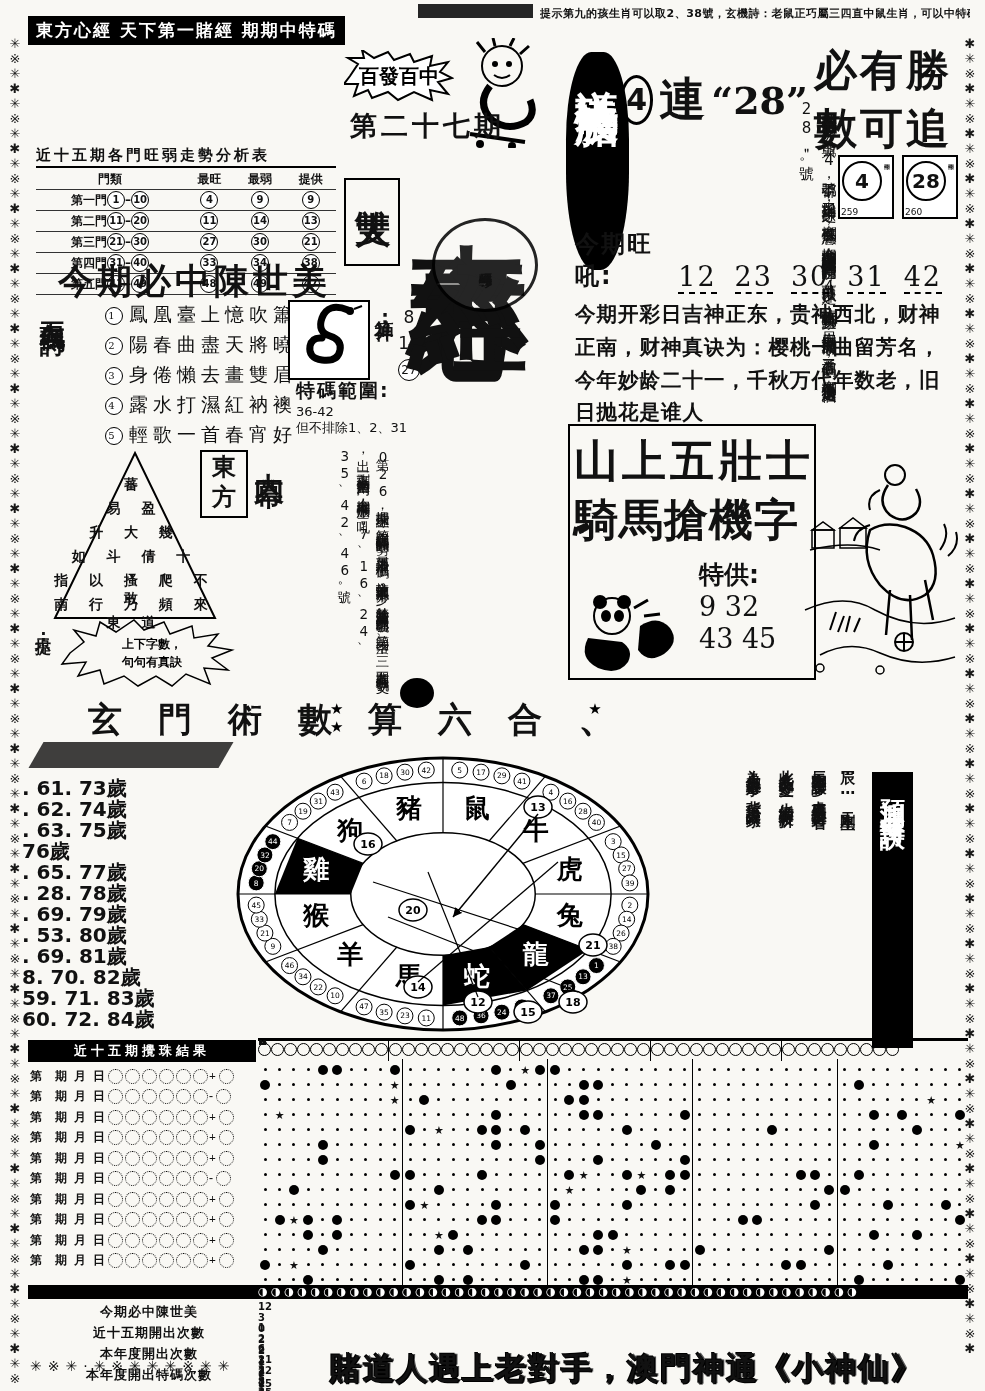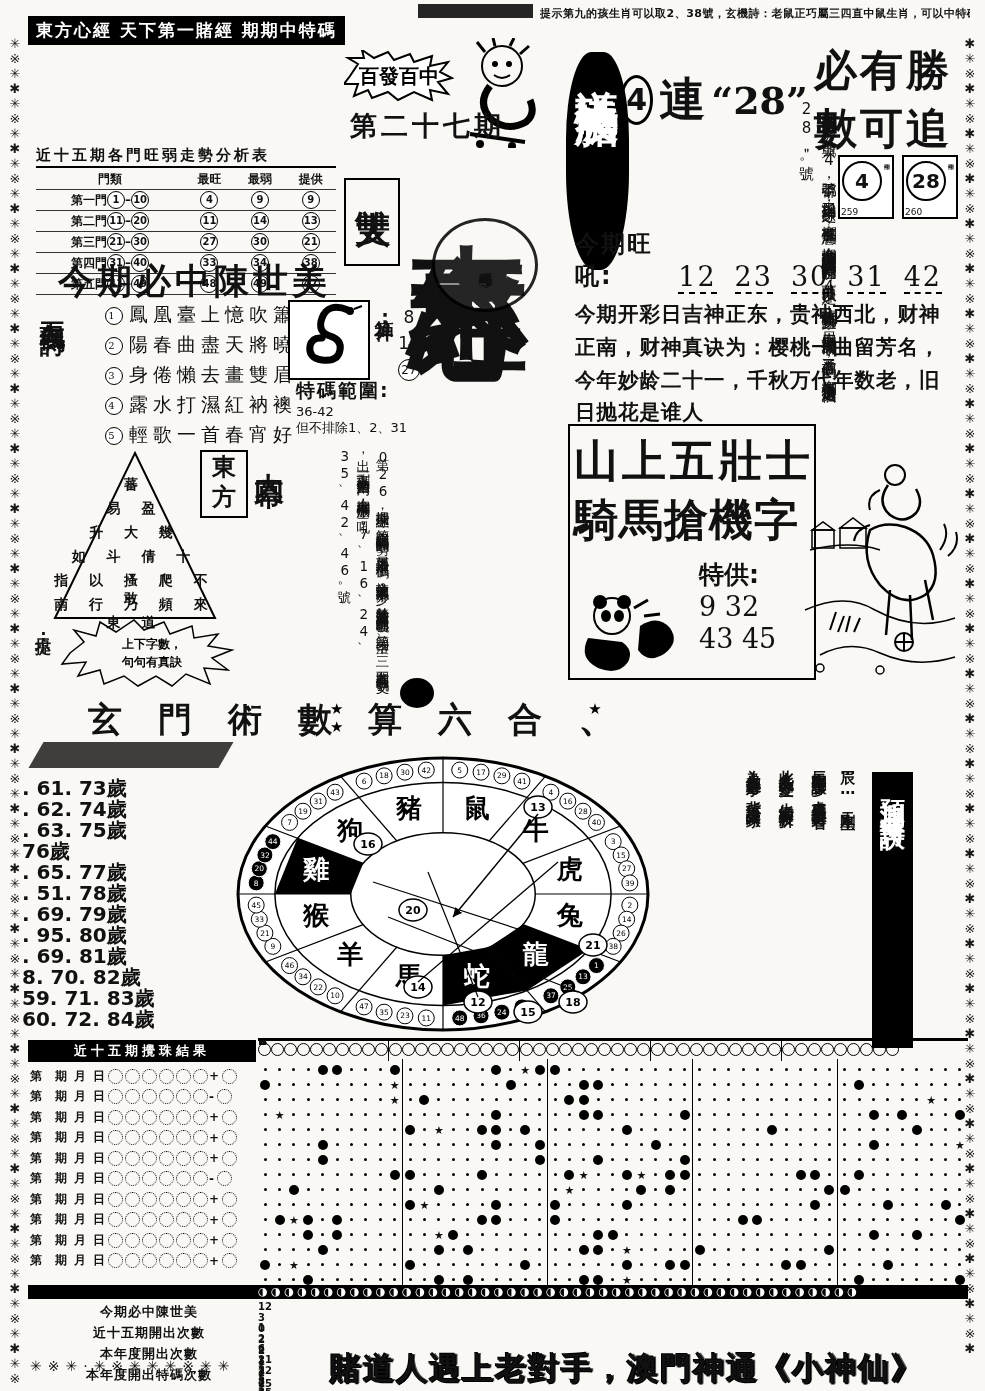--- a/index.html
+++ b/index.html
@@ -47,21 +47,21 @@
   #matrix .cell{width:14.4px;text-align:center;flex:0 0 14.4px;position:relative;}
   .dot-s{display:inline-block;width:3px;height:3px;background:#000;border-radius:50%;vertical-align:middle;}
   .dot-b{display:inline-block;width:10px;height:10px;background:#000;border-radius:50%;vertical-align:middle;}
   .star{font-size:11px;line-height:11px;}
   .gsep{border-left:1.5px solid #000;}
   #mhead .cell{height:20px;}
   #mhead .hc{display:inline-block;width:11px;height:11px;border:1px solid #000;border-radius:50%;}
   #mhead .hn{position:absolute;top:-2px;left:1px;font-size:6px;}
   #stats .mrow{height:21px;font-size:10px;font-weight:bold;}
   
-  #results{width:228px;font-size:12px;}
+  #results{width:228px;font-size:12px;font-family:Liberation Serif, serif;}
   #results .ttl{background:#000;color:#fff;font-weight:bold;font-size:13px;letter-spacing:4px;text-align:center;padding:2px 0;}
   .r-row{display:flex;align-items:center;height:20.5px;white-space:nowrap;}
   .r-row .lab{font-weight:bold;letter-spacing:1px;font-size:12px;}
   .oc{display:inline-block;width:13px;height:13px;border:1px dotted #000;border-radius:50%;margin-left:2px;}
   .statlab{font-size:13px;font-weight:bold;letter-spacing:1px;text-align:center;height:21px;line-height:21px;}
   .blackbar{background:#000;color:#fff;overflow:hidden;white-space:nowrap;font-size:11px;line-height:13px;}
   
   .box{border:2px solid #000;}
   .banner-big{font-size:34px;font-weight:bold;letter-spacing:36px;white-space:nowrap;font-family:"DejaVu Serif",serif;}
   .ages-line{font-size:20px;font-weight:bold;white-space:nowrap;line-height:21px;}
@@ -489,23 +489,23 @@
   <div class="abs" style="left:400px;top:678px;width:34px;height:30px;background:#000;border-radius:50%;"></div>
   <div class="abs" style="left:330px;top:700px;width:420px;font-size:15px;letter-spacing:120px;color:#000;">★ ★ ★</div>
 
   <div class="abs smudge" style="left:36px;top:742px;width:190px;height:26px;opacity:.75;transform:skewX(-30deg);"></div>
   <div class="abs" id="ages" style="left:22px;top:778px;">
       <div class="ages-line">. 61. 73歲</div>
       <div class="ages-line">. 62. 74歲</div>
       <div class="ages-line">. 63. 75歲</div>
       <div class="ages-line">76歲</div>
       <div class="ages-line">. 65. 77歲</div>
-      <div class="ages-line">. 51. 78歲</div>
+      <div class="ages-line">. 28. 78歲</div>
       <div class="ages-line">. 69. 79歲</div>
-      <div class="ages-line">. 95. 80歲</div>
+      <div class="ages-line">. 53. 80歲</div>
       <div class="ages-line">. 69. 81歲</div>
       <div class="ages-line">8. 70. 82歲</div>
       <div class="ages-line">59. 71. 83歲</div>
       <div class="ages-line">60. 72. 84歲</div>
     </div>
 
   <div class="abs" style="left:228px;top:752px;">
     <svg id="wheel-svg" width="430" height="285" viewBox="0 0 430 285">
         <ellipse cx="215" cy="142" rx="205" ry="136" fill="#fff" stroke="#000" stroke-width="3"></ellipse>
            <ellipse cx="215" cy="142" rx="168.1" ry="111.52" fill="none" stroke="#000" stroke-width="1.5"></ellipse>

